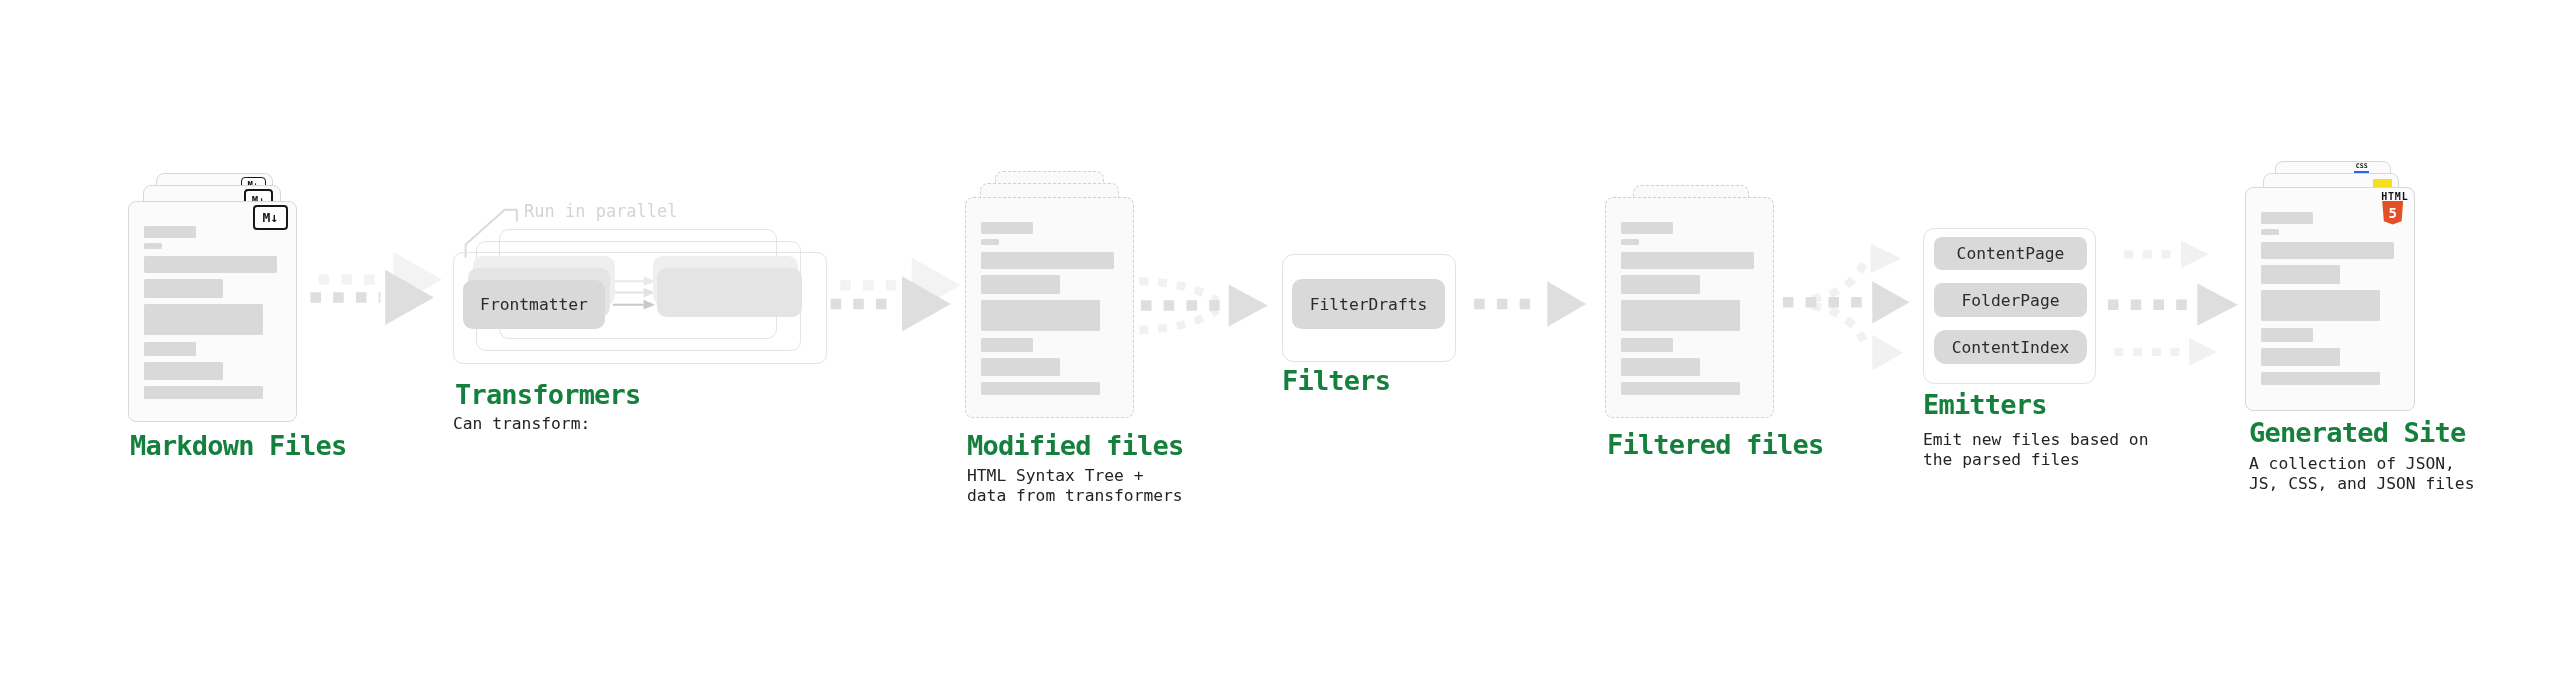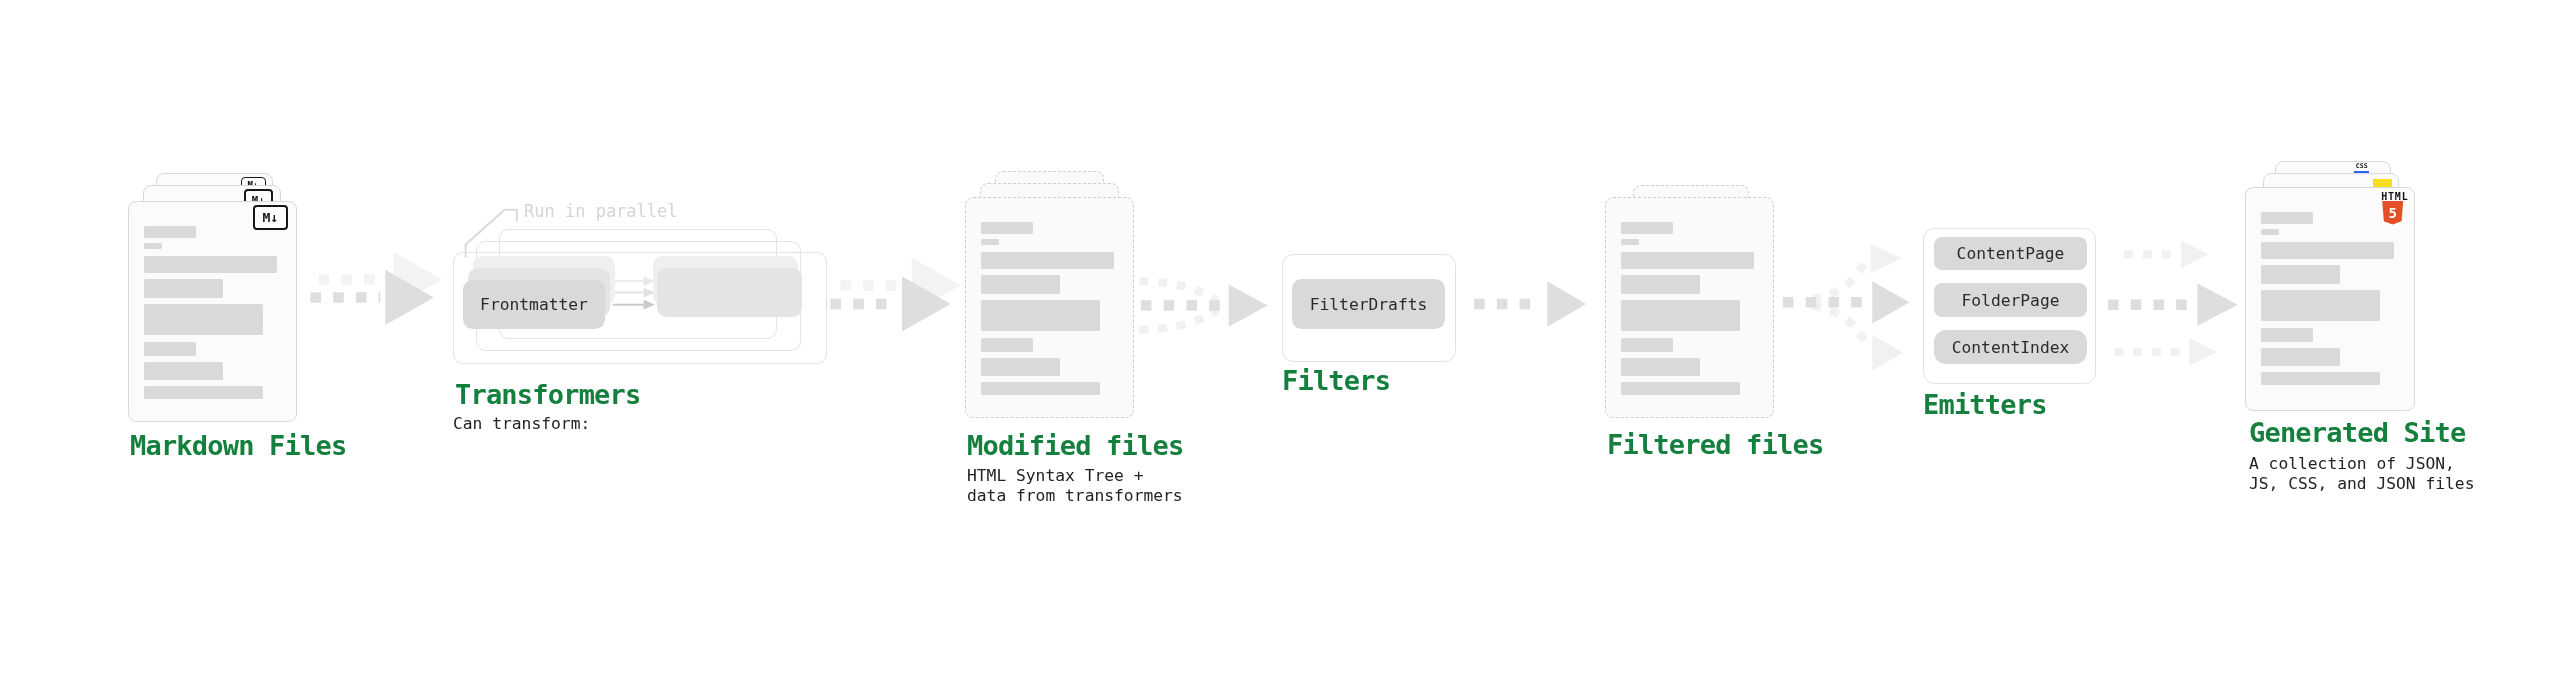--- a/index.html
+++ b/index.html
@@ -223,20 +223,24 @@
     </div>
     <div class="title" style="left:1607px;top:429px">Filtered files</div>
   </div>
 
   <div class="layer">
     <div class="panel" style="left:1923px;top:228px;width:171px;height:154px"></div>
     <div class="pill" style="left:1934px;top:237px;width:153px;height:33px;border-radius:8.1px">ContentPage</div>
     <div class="pill" style="left:1934px;top:283px;width:153px;height:34px;border-radius:8.1px">FolderPage</div>
     <div class="pill" style="left:1934px;top:330px;width:153px;height:34px;border-radius:12px">ContentIndex</div>
     <div class="title" style="left:1923px;top:389px">Emitters</div>
+    <div class="body" style="left:1923px;top:430px">
+      <div class="line">Emit new files based on</div>
+      <div class="line">the parsed files</div>
+    </div>
   </div>
 
   <div class="layer">
     <div class="file-card" style="left:2275px;top:161px;width:114px;height:219px;z-index:1">
       <div class="css-badge">
         <div class="css-word">CSS</div>
         <div class="css-bar"></div>
       </div>
     </div>
     <div class="file-card" style="left:2263px;top:173px;width:134px;height:219px;z-index:2">

